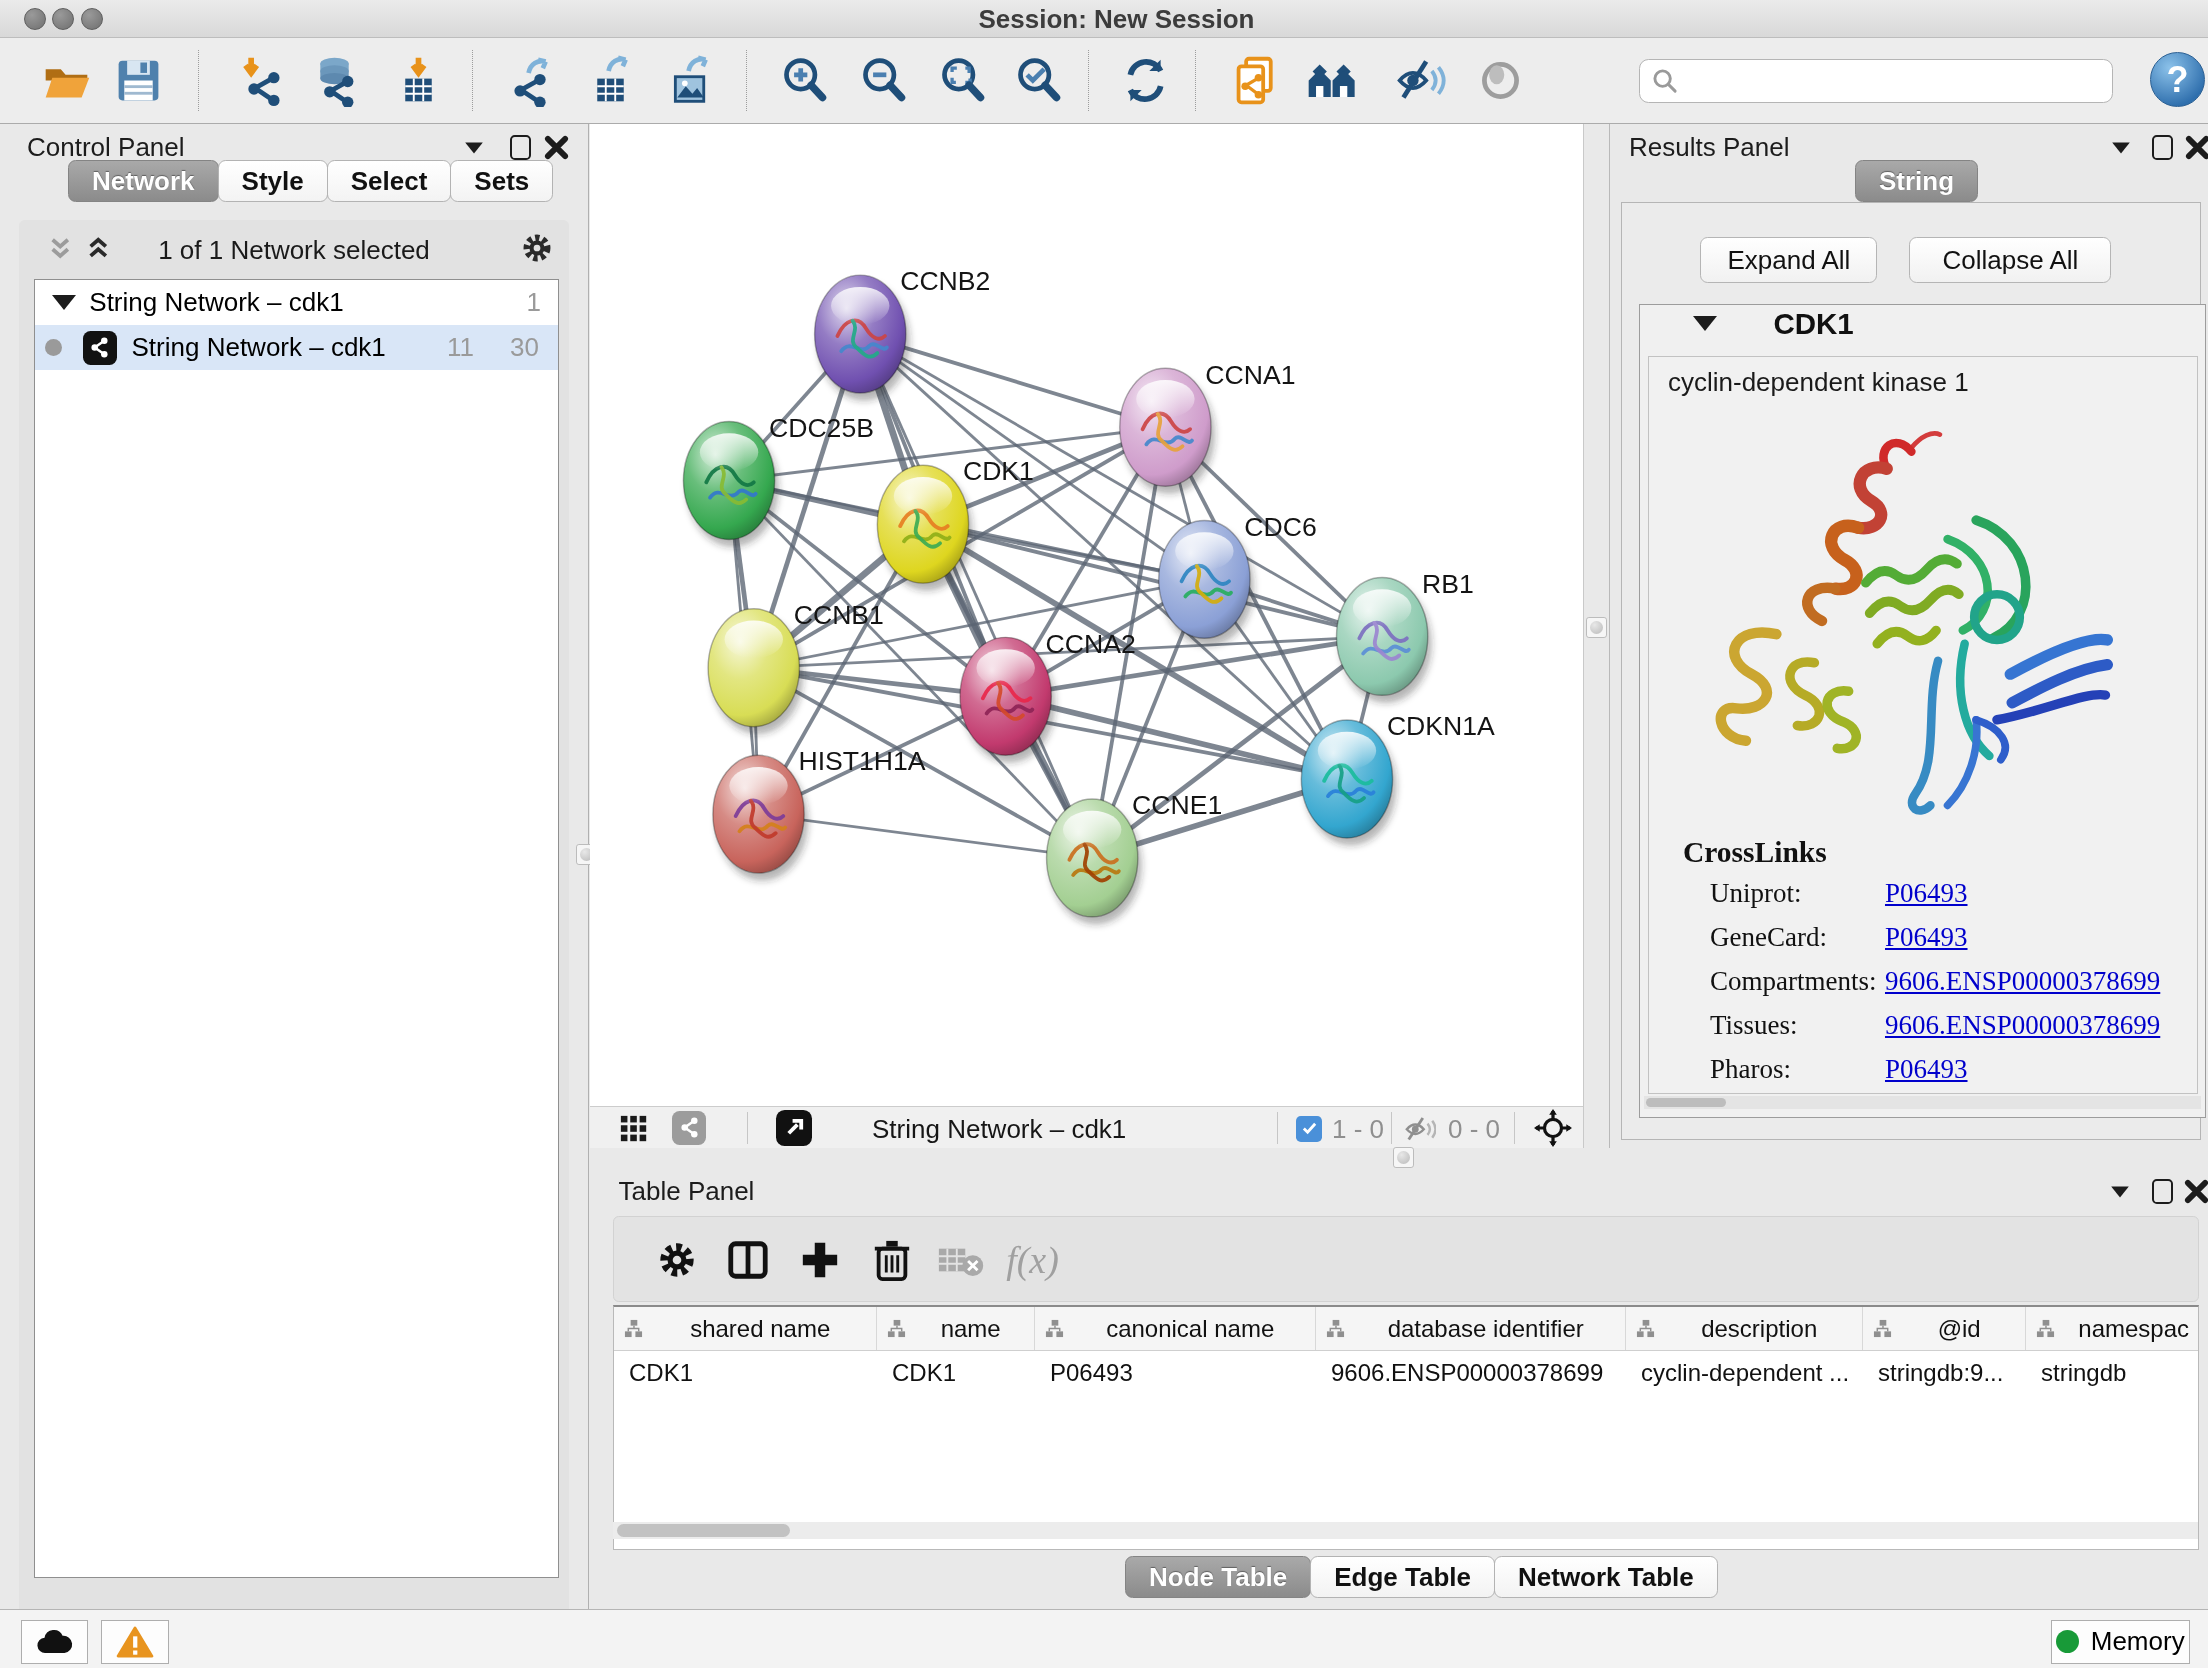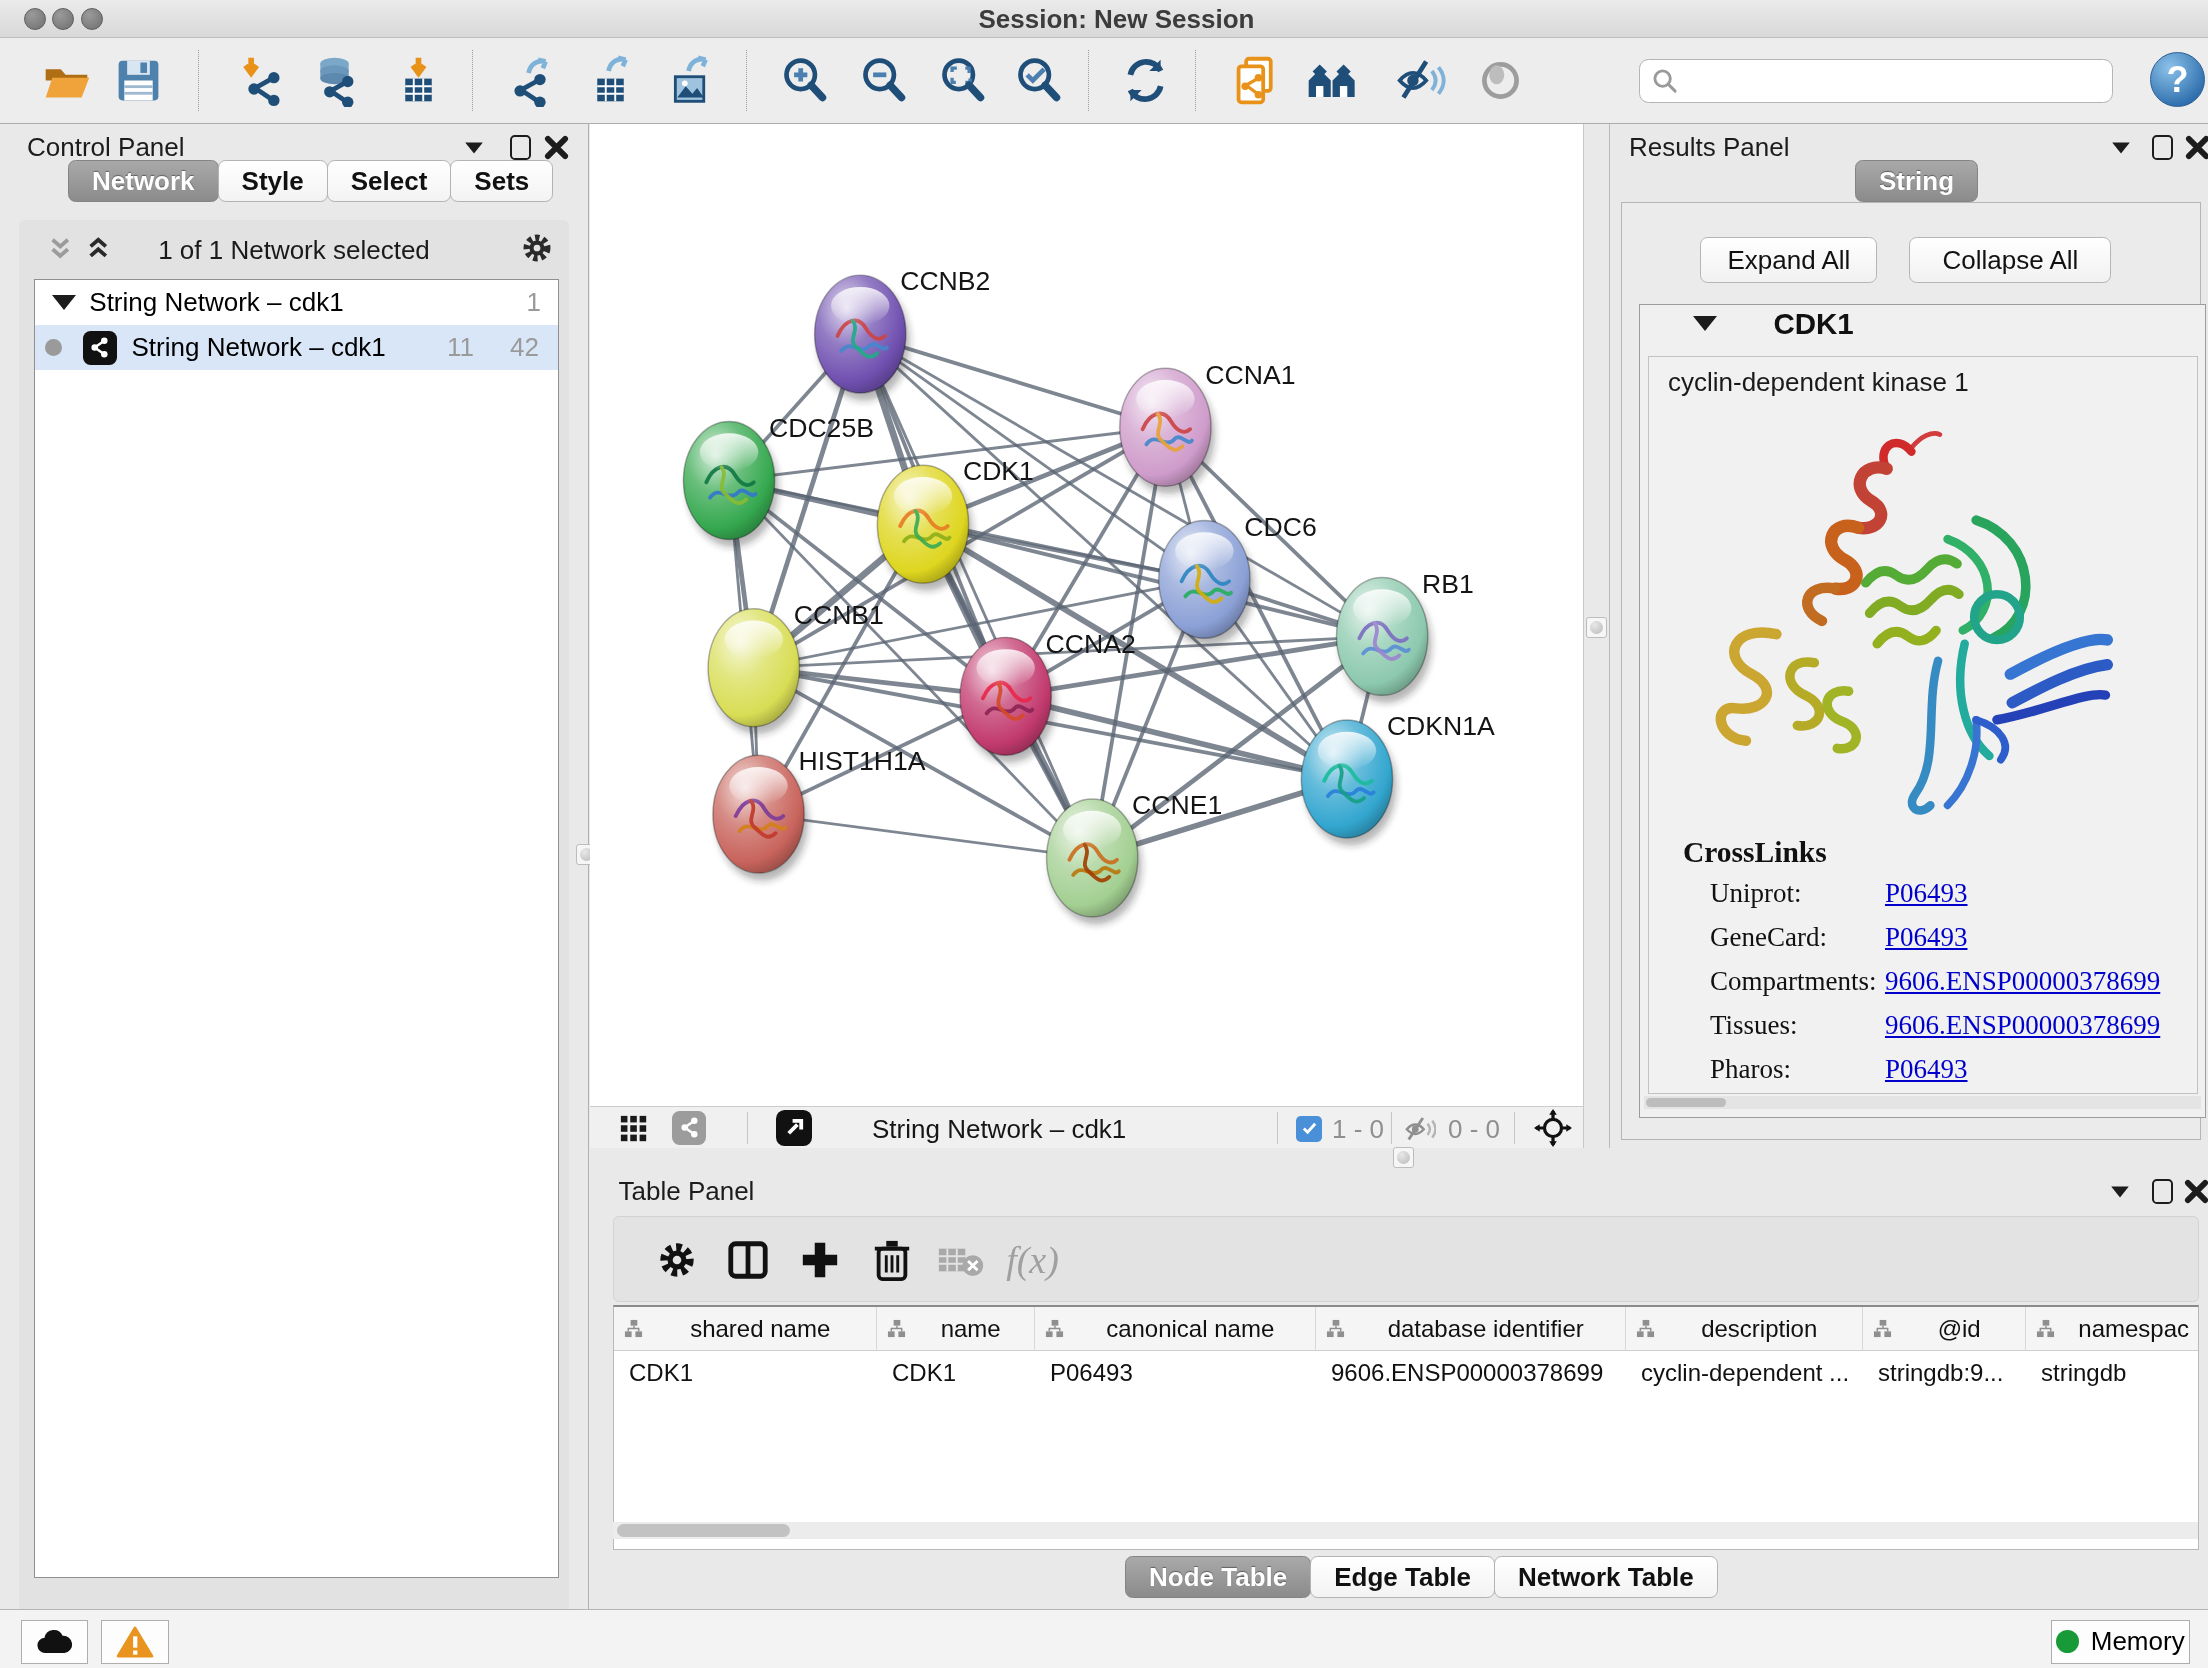--- a/index.html
+++ b/index.html
@@ -292,21 +292,21 @@
         <span style="width:34px;height:34px;background:#111;border-radius:7.6px;margin-right:15px;display:flex;align-items:center;justify-content:center">
           <svg width="23" height="23" viewBox="0 0 24 24">
               <path d="M17 5 L7 12 L17 19" stroke="#fff" stroke-width="2.6" fill="none"></path>
               <circle cx="17" cy="5" r="3.4" fill="#fff"></circle>
               <circle cx="7" cy="12" r="3.4" fill="#fff"></circle>
               <circle cx="17" cy="19" r="3.4" fill="#fff"></circle>
             </svg>
         </span>
         <span>String Network – cdk1</span>
         <span class="cnt" style="right:84px">11</span>
-        <span class="cnt" style="right:19px">42</span>
+        <span class="cnt" style="right:19px">30</span>
       </div>
     </div>
   </div>
 </div>
 <div class="handle" style="left:576px;top:844px">
     <i></i>
   </div>
 
 <div class="canvas"></div>
 <svg id="net-svg" class="abs" style="left:590px;top:124px" width="993" height="982" viewBox="620 130 1044 1033">

